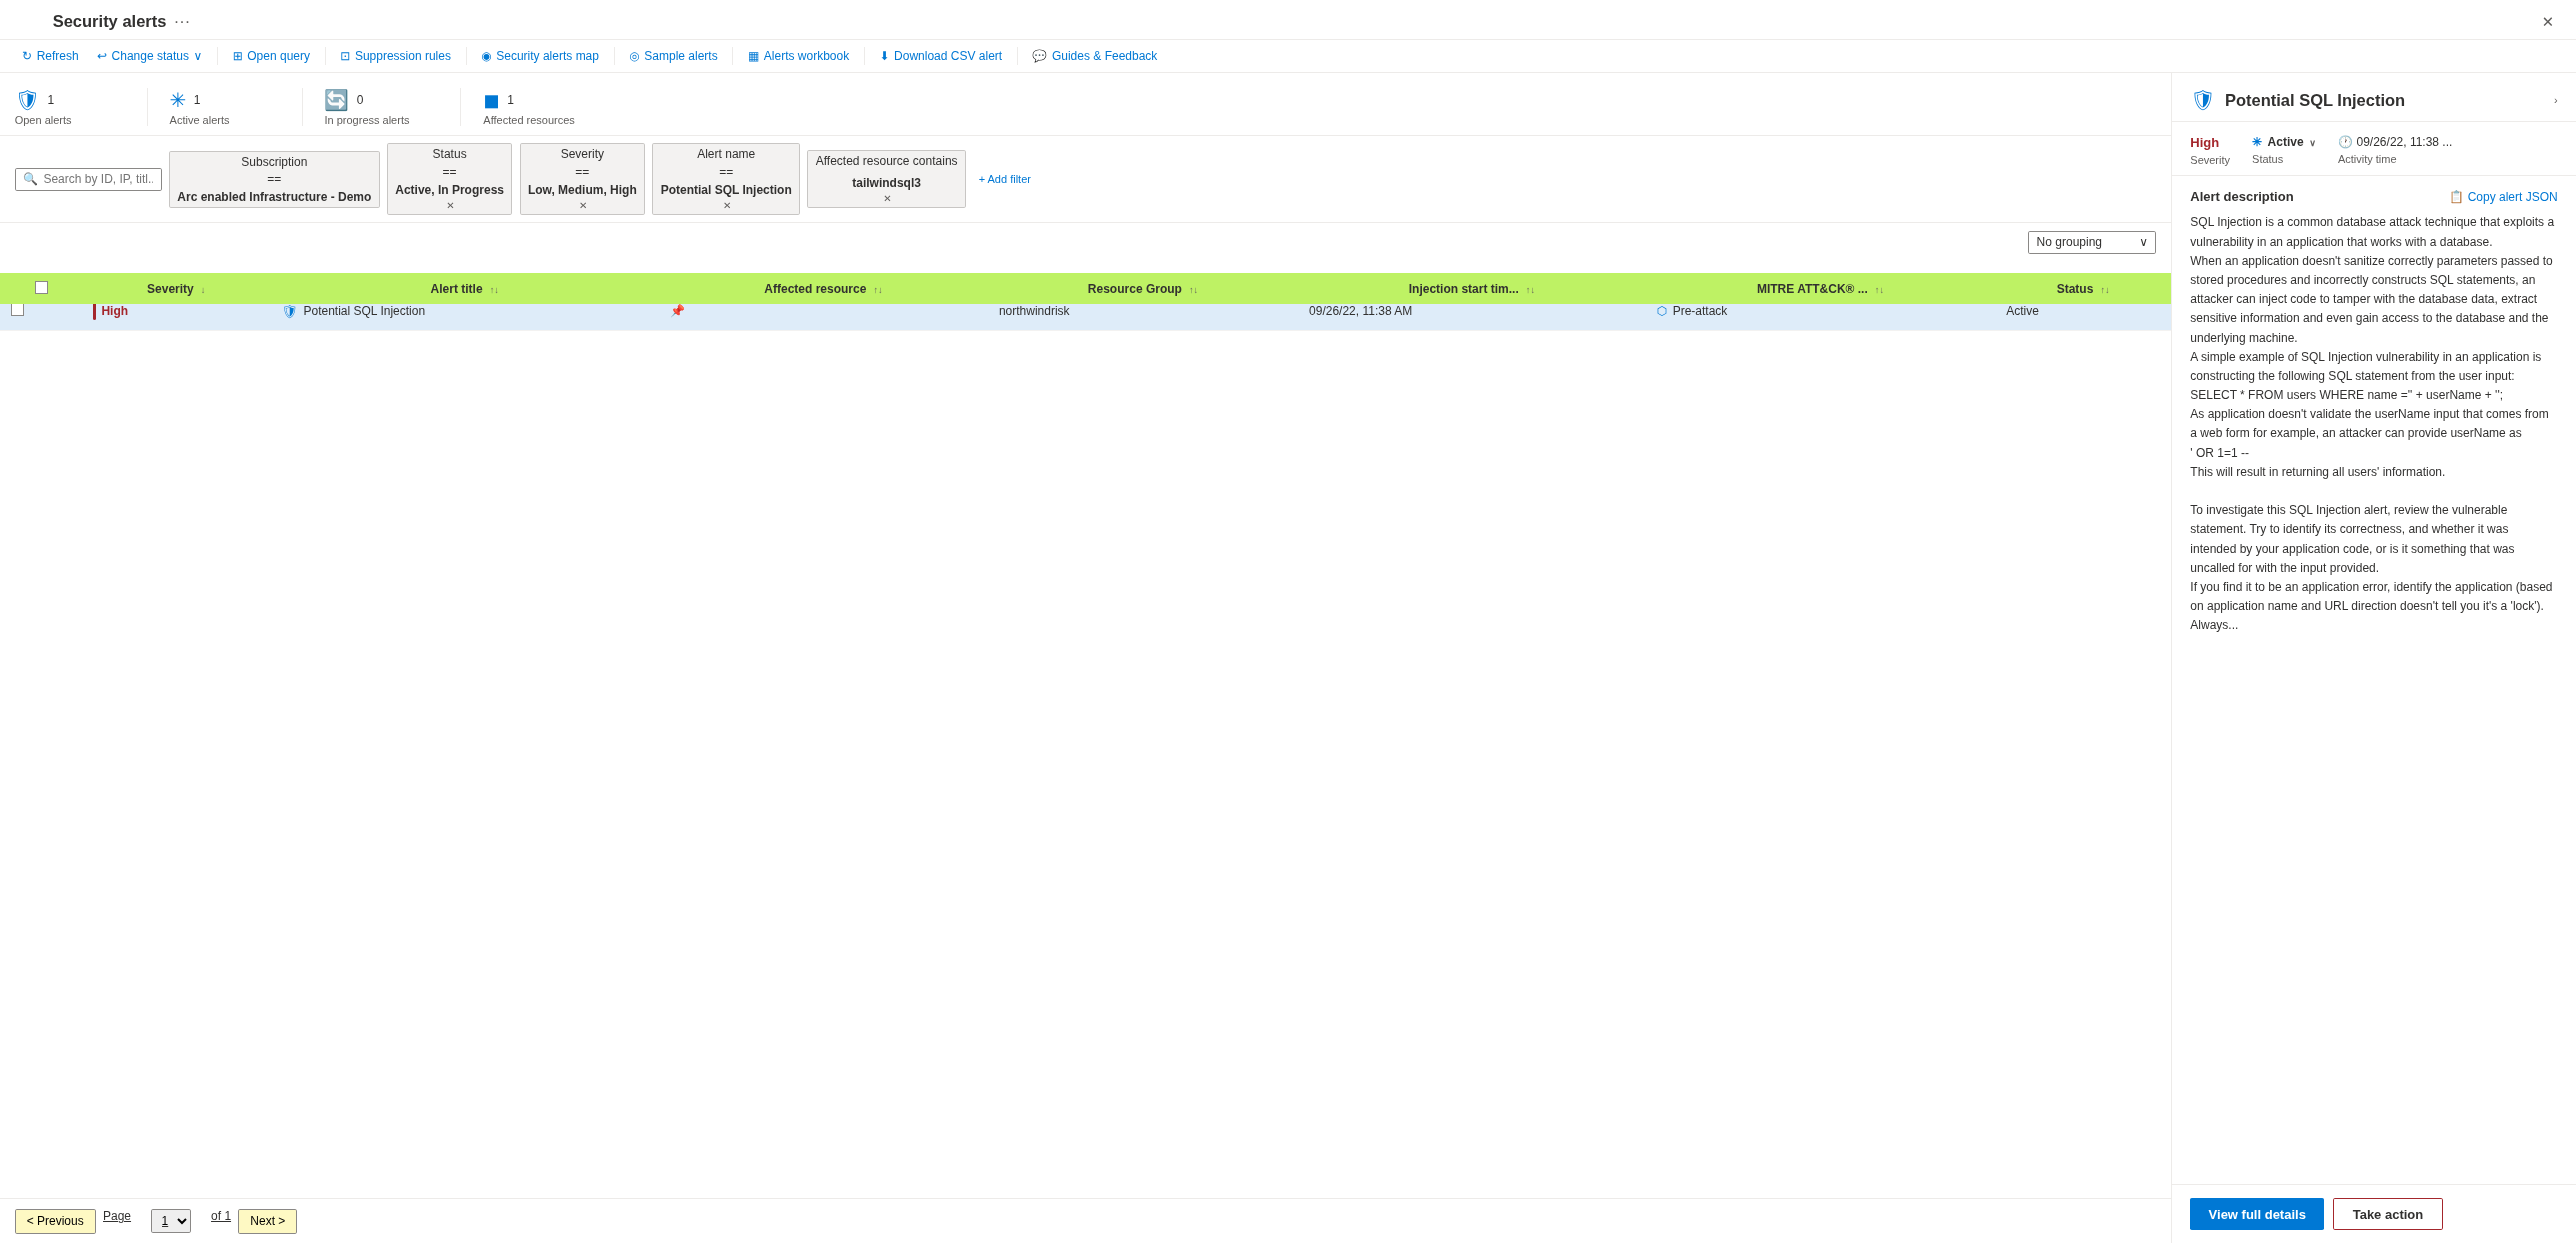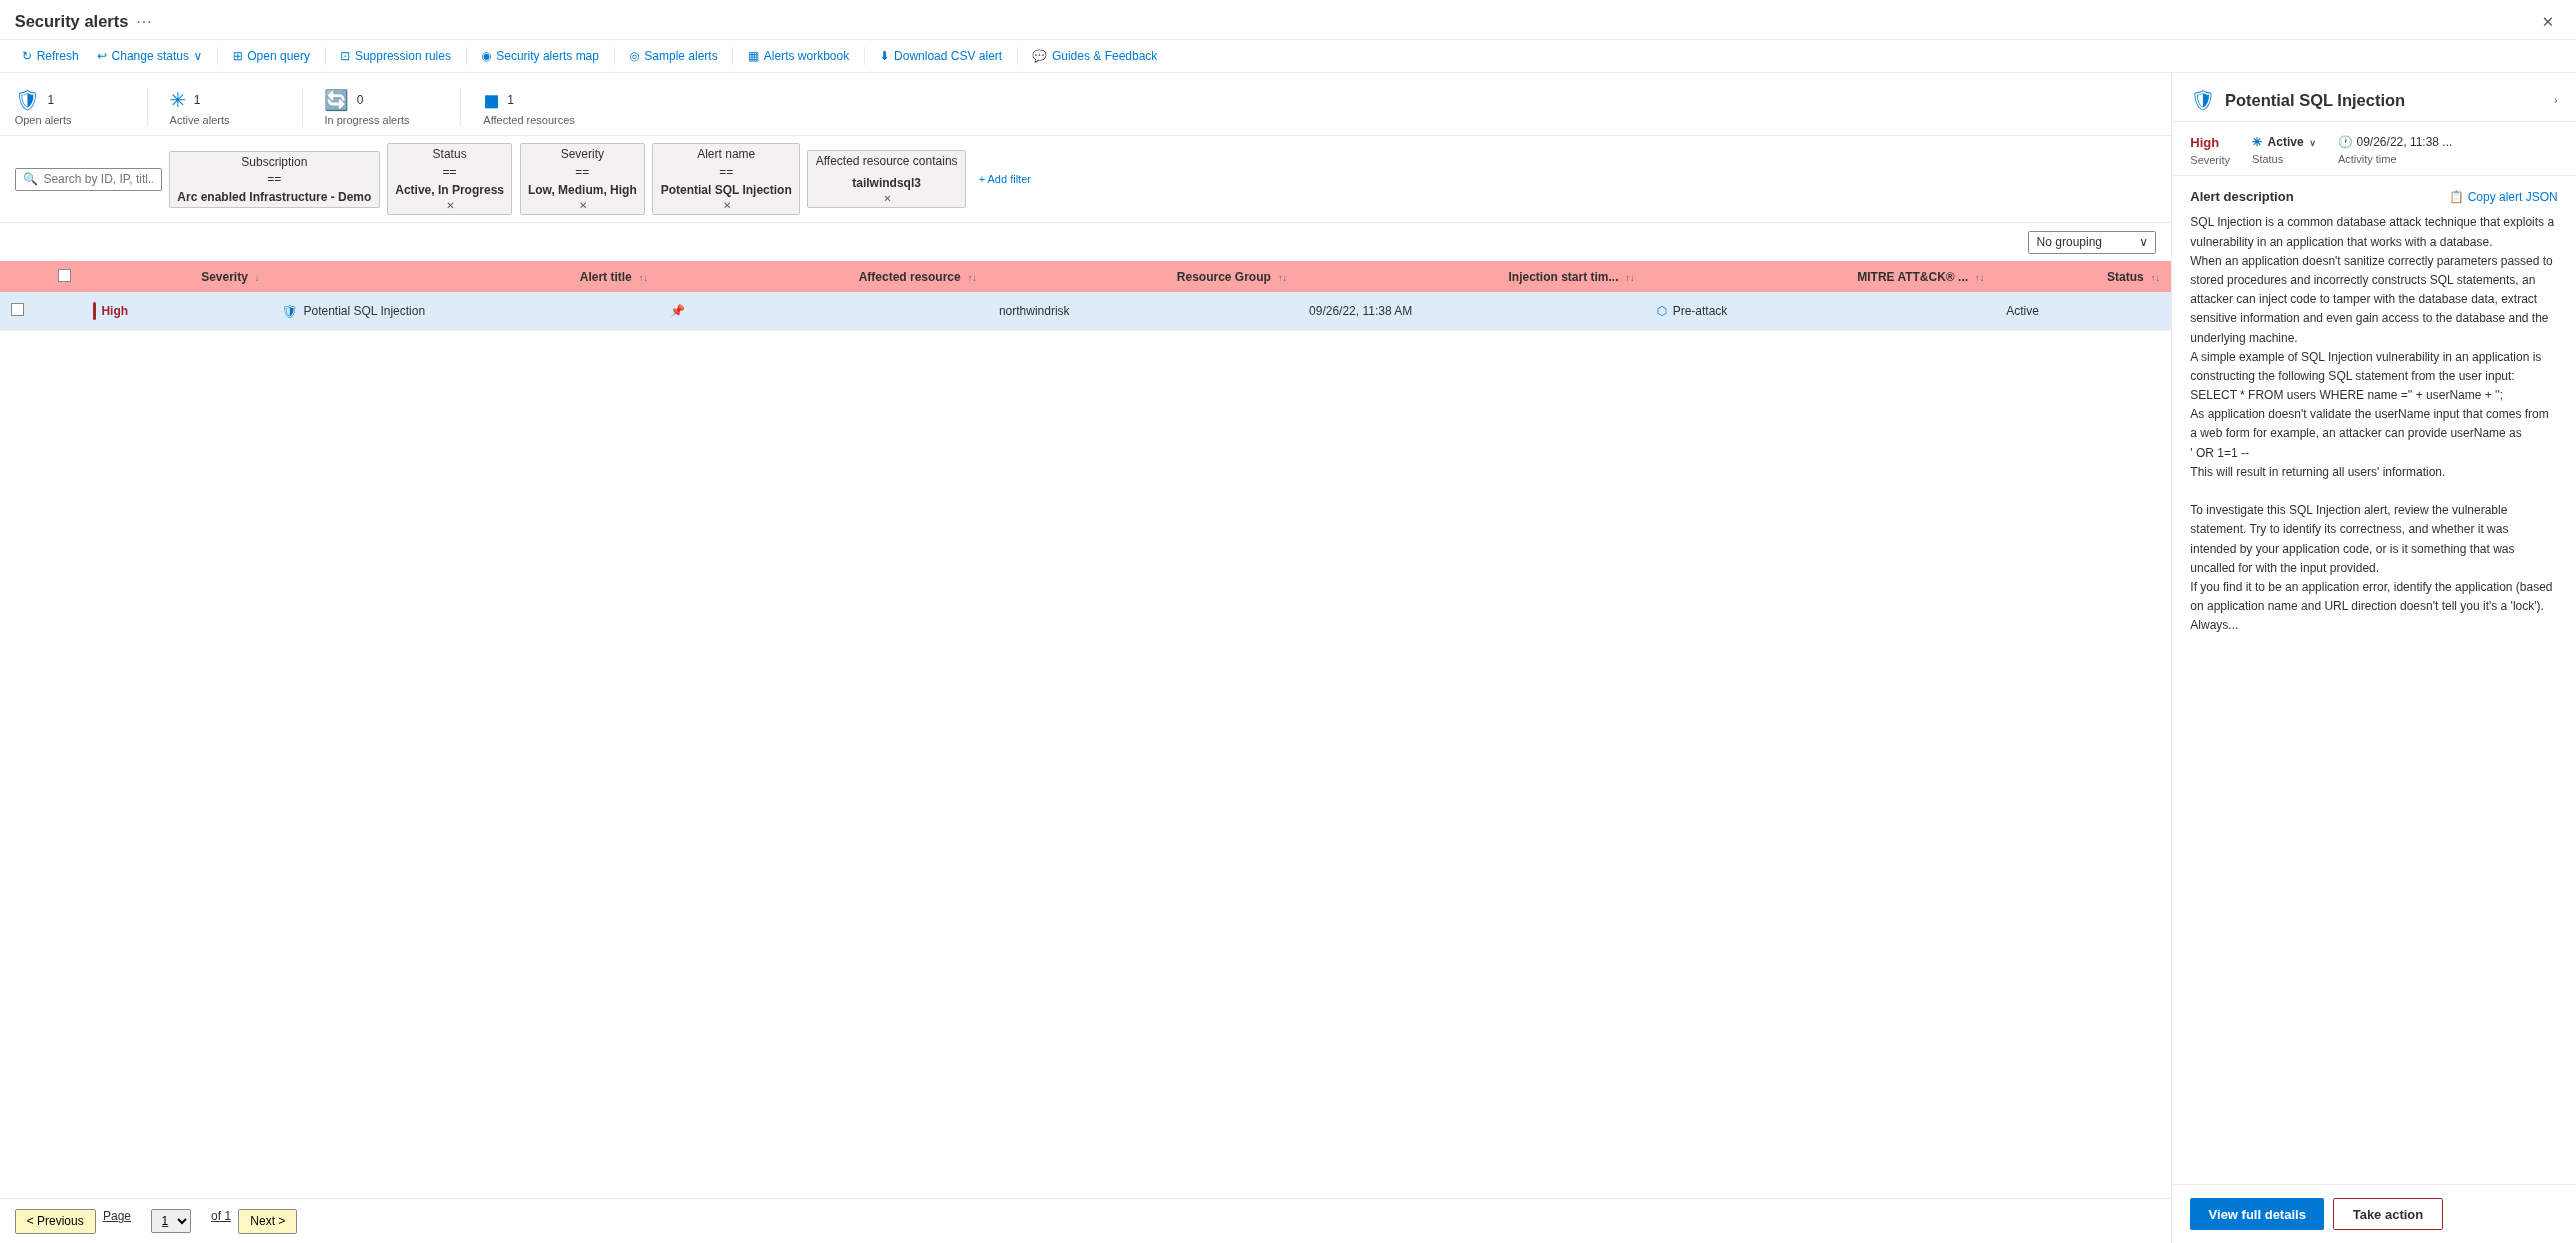--- a/index.html
+++ b/index.html
@@ -1,20 +1,20 @@
 <!DOCTYPE html>
 <html><head>
   <meta charset="utf-8">
   <style>
     * { box-sizing: border-box; margin: 0; padding: 0; font-family: 'Segoe UI', Arial, sans-serif; font-size: 12px; }
     body { background: #f3f2f1; color: #323130; }
     .window { background: #fff; width: 100%; min-height: 100vh; display: flex; flex-direction: column; }
     .title-bar { display: flex; align-items: center; justify-content: space-between; padding: 9.2px 14.7px 5.5px 14.7px; border-bottom: 0.9px solid #edebe9; }
     .title-bar-left { display: flex; align-items: center; gap: 7.3px; }
-    .title-text { font-size: 16.5px; font-weight: 600; }
+    .title-text { font-size: 16.5px; font-weight: 600; margin-left: 38px; }
     .title-dots { font-size: 16.5px; color: #605e5c; cursor: pointer; }
     .close-btn { font-size: 14.7px; color: #605e5c; cursor: pointer; background: none; border: none; padding: 3.7px 7.3px; }
     .toolbar { display: flex; align-items: center; gap: 3.7px; padding: 5.5px 14.7px; border-bottom: 0.9px solid #edebe9; flex-wrap: wrap; }
     .toolbar-btn { display: flex; align-items: center; gap: 4.6px; padding: 3.7px 7.3px; cursor: pointer; color: #0078d4; background: none; border: none; font-size: 12px; white-space: nowrap; }
     .toolbar-sep { width: 0.9px; height: 18.3px; background: #edebe9; margin: 0 3.7px; }
     .main-content { display: flex; flex: 1; }
     .left-panel { flex: 1; border-right: 0.9px solid #edebe9; display: flex; flex-direction: column; min-width: 0; }
     .stats-row { display: flex; align-items: flex-start; padding: 14.7px 14.7px 9.2px 14.7px; border-bottom: 0.9px solid #edebe9; gap: 0; }
     .stat-item { display: flex; flex-direction: column; padding-right: 29px; min-width: 110px; }
     .stat-number { font-size: 26px; font-weight: 300; display: flex; align-items: center; gap: 7.3px; }
@@ -29,21 +29,21 @@
     .filter-tag { display: flex; align-items: center; gap: 3.7px; background: #f3f2f1; border: 0.9px solid #c8c6c4; border-radius: 1.8px; padding: 2.8px 7.3px; font-size: 11px; white-space: nowrap; flex-direction: column; }
     .filter-tag .tag-key { font-weight: 400; color: #323130; }
     .filter-tag .tag-op { color: #323130; }
     .filter-tag .tag-val { font-weight: 600; }
     .filter-tag-close { cursor: pointer; color: #605e5c; font-size: 10px; margin-left: 1.8px; }
     .add-filter-btn { display: flex; align-items: center; gap: 3.7px; color: #0078d4; cursor: pointer; background: none; border: none; font-size: 11px; padding: 2.8px 5.5px; }
     .table-toolbar { display: flex; justify-content: flex-end; padding: 7.3px 14.7px; }
     .grouping-select { display: flex; align-items: center; border: 0.9px solid #8a8886; border-radius: 1.8px; padding: 3.7px 7.3px; gap: 7.3px; cursor: pointer; font-size: 12px; min-width: 128px; justify-content: space-between; }
     .table-container { flex: 1; overflow-x: auto; }
     table { width: 100%; border-collapse: collapse; }
-    thead th { background: #fca5a5; border-bottom: 0.9px solid #edebe9; padding: 7.3px 11px; text-align: right; font-weight: 600; font-size: 12px; white-space: nowrap; position: sticky; top: 0; z-index: 1; }
+    thead th { background: #bef264; border-bottom: 0.9px solid #edebe9; padding: 7.3px 11px; text-align: center; font-weight: 600; font-size: 12px; white-space: nowrap; position: sticky; top: 12px; z-index: 1; }
     thead th .sort-icon { margin-left: 3.7px; color: #605e5c; font-size: 9.2px; }
     tbody td { padding: 9.2px 11px; border-bottom: 0.9px solid #f3f2f1; font-size: 12px; }
     tbody tr.selected { background: #deecf9; }
     .severity-cell { display: flex; align-items: center; gap: 5.5px; }
     .severity-bar-left { width: 2.8px; height: 18.3px; background: #a4262c; border-radius: 1.8px; }
     .severity-high { color: #a4262c; font-weight: 600; }
     .checkbox { width: 13px; height: 13px; border: 0.9px solid #8a8886; background: #fff; cursor: pointer; display: inline-block; }
     .th-checkbox { width: 13px; height: 13px; border: 0.9px solid #8a8886; background: #fff; display: inline-block; }
     .alert-title-cell { display: flex; align-items: center; gap: 5.5px; }
     .alert-icon { color: #0078d4; font-size: 13px; }

